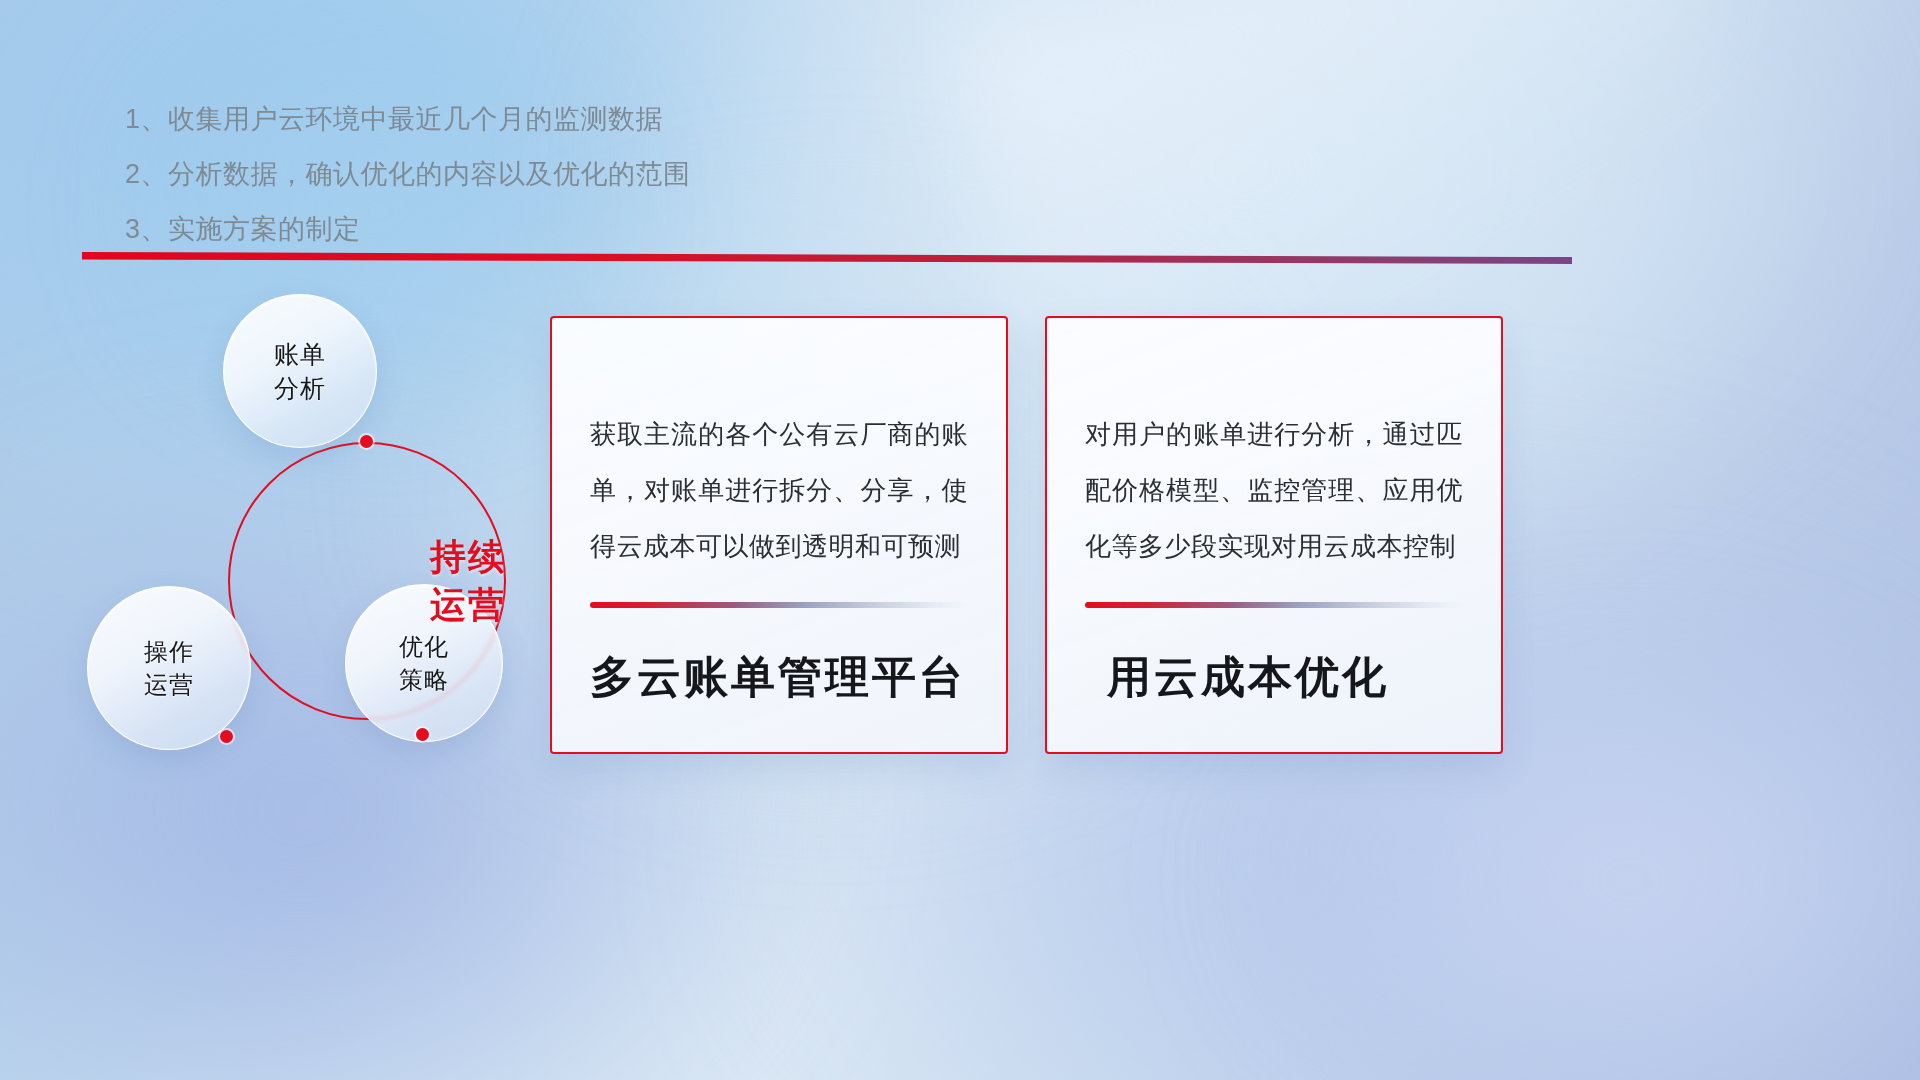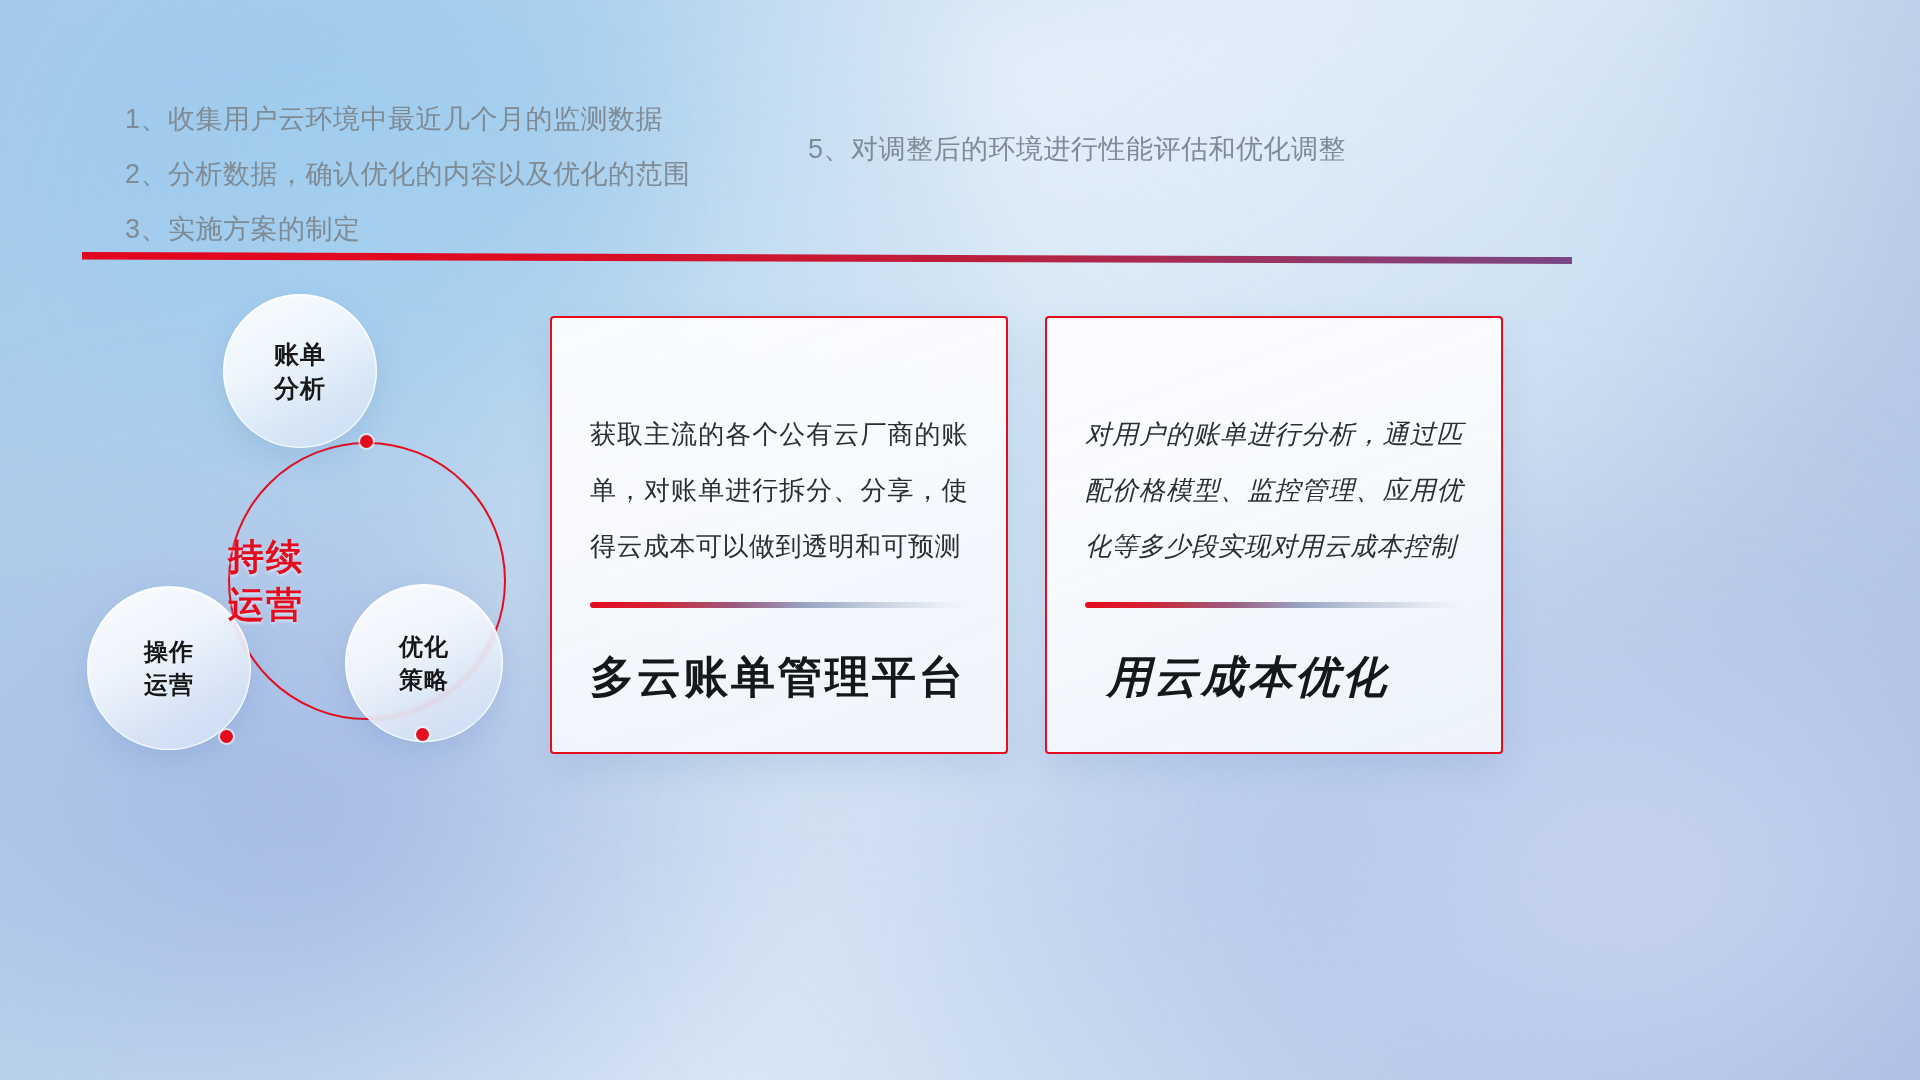--- a/index.html
+++ b/index.html
@@ -73,53 +73,53 @@
     background:linear-gradient(150deg,rgba(255,255,255,.93) 0%,rgba(250,252,255,.86) 38%,rgba(226,236,248,.78) 72%,rgba(214,227,246,.72) 100%);
     border:1.5px solid rgba(255,255,255,.95);
     box-shadow:0 10px 28px rgba(70,110,170,.16),inset 0 1px 2px rgba(255,255,255,.9);
     display:flex;align-items:center;justify-content:center;
     backdrop-filter:blur(2px);
   }
   .b-top{left:148px;top:8px;width:152px;height:152px;}
   .b-bl{left:12px;top:300px;width:162px;height:162px;}
   .b-br{left:270px;top:298px;width:156px;height:156px;}
   .bubble .lbl{
-    text-align:center;font-weight:700;color:#17181a;
+    text-align:center;font-weight:400;color:#17181a;
     font-size:25px;line-height:34px;letter-spacing:1px;
     text-shadow:0 1px 1px rgba(255,255,255,.8);
   }
   .b-bl .lbl,.b-br .lbl{font-size:24px;line-height:33px;}
   .dot{
     position:absolute;width:13px;height:13px;border-radius:50%;
     background:#e40d1f;box-shadow:0 0 0 2px rgba(255,255,255,.55);
   }
   .dot-top{left:285px;top:149px;}
   .dot-bl{left:145px;top:444px;}
   .dot-br{left:341px;top:442px;}
   .ring-center{
     position:absolute;left:153px;top:156px;width:278px;height:278px;
-    display:flex;align-items:center;justify-content:flex-start;
+    display:flex;align-items:center;justify-content:flex-end;
   }
   .ring-center .txt{
     text-align:center;color:#e40d1f;font-weight:700;
     font-size:36px;line-height:48px;letter-spacing:2px;
     text-shadow:0 2px 3px rgba(255,255,255,.55);
   }
 
   
   .card{
     position:absolute;top:316px;width:458px;height:438px;
     border:2px solid #e40d1f;border-radius:4px;box-sizing:border-box;
     background:linear-gradient(160deg,rgba(252,253,255,.96) 0%,rgba(250,251,254,.94) 40%,rgba(245,248,253,.93) 72%,rgba(242,246,252,.92) 100%);
     box-shadow:0 14px 34px rgba(70,110,170,.14);
     padding:88px 38px 0 38px;
     display:flex;flex-direction:column;
   }
   #card1{left:550px;}
-  #card2{left:1045px;font-style:italic;}
+  #card2{left:1045px;}
   .card-body{
     font-size:26px;line-height:56px;color:#2b2f33;
     letter-spacing:.5px;text-align:justify;text-align-last:left;
     flex:0 0 auto;
   }
   .card-rule{
     position:absolute;left:38px;right:38px;top:284px;height:6px;border-radius:3px;
     background:linear-gradient(90deg,#e40d1f 0%,#d42133 16%,#9b5a7e 38%,#9aa6c4 58%,#c3ccdb 74%,rgba(210,218,230,.35) 92%,rgba(210,218,230,0) 100%);
   }
   .card-title{
@@ -145,21 +145,20 @@
   <div class="layer bg-streak"></div>
 </div>
 
 <div id="bullets">
   <div class="bullet-col col-left">
     <div class="bullet-line">1、收集用户云环境中最近几个月的监测数据</div>
     <div class="bullet-line">2、分析数据，确认优化的内容以及优化的范围</div>
     <div class="bullet-line">3、实施方案的制定</div>
   </div>
   <div class="bullet-col col-right">
-    <div class="bullet-line">5、对调整后的环境进行性能评估和优化调整</div>
   </div>
 </div>
 
 <div id="divider">
   <div class="bar"></div>
 </div>
 
 <div id="diagram">
   <div class="ring"></div>
 

